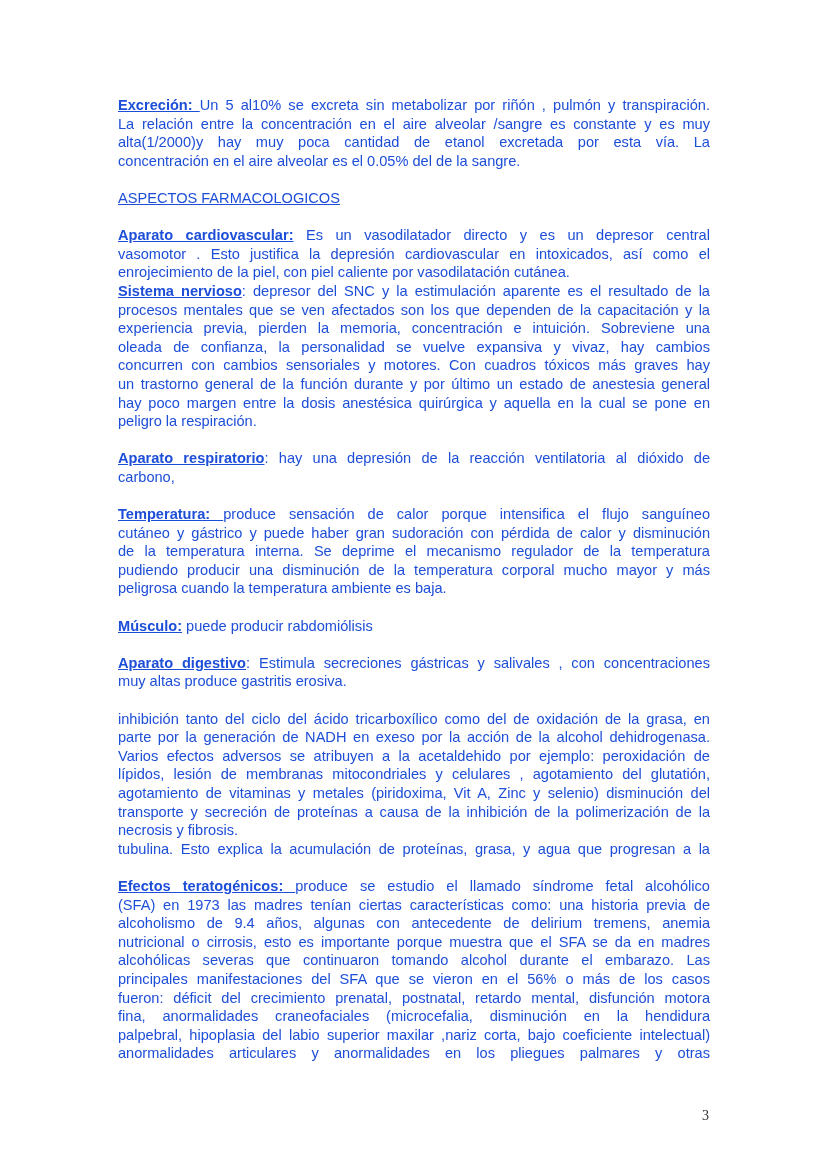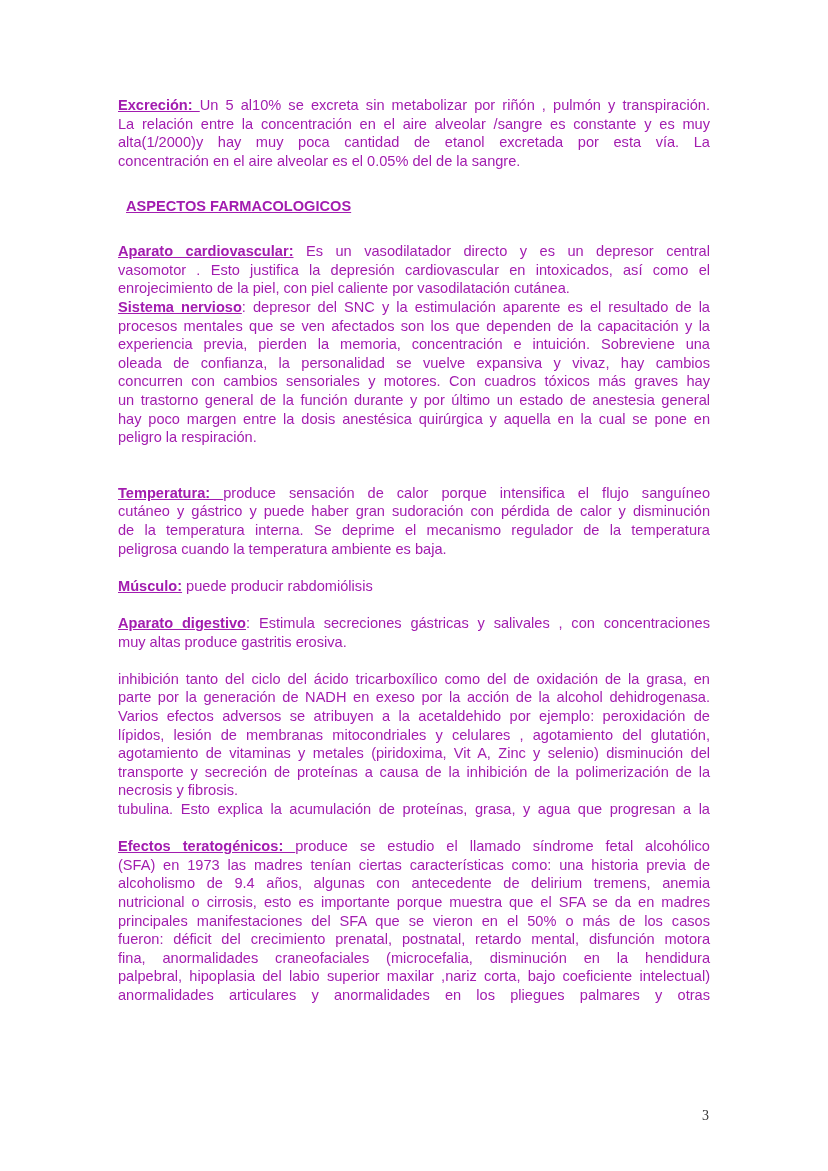--- a/index.html
+++ b/index.html
@@ -1,25 +1,25 @@
 <!DOCTYPE html>
 <html><head>
 <meta charset="utf-8">
 <style>
   html, body { margin: 0; padding: 0; background: #ffffff; }
   body { width: 828px; height: 1171px; position: relative; overflow: hidden; }
   .page {
     position: absolute; left: 118px; top: 96px; width: 592px;
     font-family: "Liberation Sans", sans-serif;
-    font-size: 14.6px; line-height: 18.6px; color: #a21caf;
+    font-size: 14.6px; line-height: 18.6px; color: #1d4ed8;
   }
   .para { margin: 0; text-align: justify; text-align-last: left; }
   .gap { height: 18.6px; }
   .lbl { font-weight: bold; text-decoration: underline; }
-  .heading { font-weight: bold; text-decoration: underline; margin: 8px; }
+  .heading { font-weight: normal; text-decoration: underline; margin: 0; }
   .pagenum {
     position: absolute; left: 702px; top: 1108px;
     font-family: "Liberation Serif", serif; font-size: 14px; color: #333;
   }
   .line { display: block; text-align: justify; text-align-last: justify; white-space: normal; }
   .line.last { text-align-last: left; }
 </style>
 </head>
 <body>
 
@@ -47,26 +47,31 @@
     <span class="line">procesos mentales que se ven afectados son los que dependen de la capacitación y la</span>
     <span class="line">experiencia previa,  pierden la memoria, concentración e intuición. Sobreviene una</span>
     <span class="line">oleada de confianza, la personalidad se vuelve expansiva y vivaz, hay cambios</span>
     <span class="line">concurren con cambios sensoriales y motores. Con cuadros tóxicos más graves hay</span>
     <span class="line">un trastorno general de la función durante y por último un estado de anestesia general</span>
     <span class="line">hay poco margen entre la dosis anestésica quirúrgica  y  aquella en la cual se pone en</span>
     <span class="line last">peligro la respiración.</span>
   </div>
   <div class="gap"></div>
 
+  <div class="para">
+    <span class="line"><span class="lbl">Aparato   respiratorio</span><span>: hay una depresión de la reacción ventilatoria al dióxido de</span></span>
+    <span class="line last">carbono,</span>
+  </div>
   <div class="gap"></div>
 
   <div class="para">
     <span class="line"><span class="lbl">Temperatura: </span><span>produce sensación de calor porque intensifica el flujo sanguíneo</span></span>
     <span class="line">cutáneo y gástrico y puede haber gran sudoración con pérdida de calor y disminución</span>
     <span class="line">de la temperatura interna. Se deprime el mecanismo regulador de la temperatura</span>
+    <span class="line">pudiendo producir una disminución de la temperatura corporal mucho mayor y más</span>
     <span class="line last">peligrosa cuando la temperatura ambiente es baja.</span>
   </div>
   <div class="gap"></div>
 
   <div class="para">
     <span class="line last"><span class="lbl">Músculo:</span><span> puede producir  rabdomiólisis</span></span>
   </div>
   <div class="gap"></div>
 
   <div class="para">
@@ -85,21 +90,22 @@
     <span class="line last">necrosis y fibrosis.</span>
     <span class="line">tubulina. Esto explica la acumulación de proteínas, grasa, y agua que progresan a la</span>
   </div>
   <div class="gap"></div>
 
   <div class="para">
     <span class="line"><span class="lbl">Efectos teratogénicos: </span><span> produce se estudio el llamado síndrome fetal alcohólico</span></span>
     <span class="line">(SFA) en 1973 las madres tenían ciertas características como: una historia previa de</span>
     <span class="line">alcoholismo de 9.4 años, algunas con antecedente de delirium tremens, anemia</span>
     <span class="line">nutricional o cirrosis, esto es importante porque muestra que el SFA se da en madres</span>
-    <span class="line">principales manifestaciones del SFA que se vieron en  el 50% o más de los casos</span>
+    <span class="line">alcohólicas severas que continuaron tomando alcohol  durante el embarazo. Las</span>
+    <span class="line">principales manifestaciones del SFA que se vieron en  el 56% o más de los casos</span>
     <span class="line">fueron:  déficit del crecimiento prenatal, postnatal, retardo mental, disfunción motora</span>
     <span class="line">fina, anormalidades craneofaciales (microcefalia, disminución en la hendidura</span>
     <span class="line">palpebral, hipoplasia del labio superior maxilar ,nariz corta, bajo coeficiente intelectual)</span>
     <span class="line">anormalidades articulares   y anormalidades en los pliegues palmares y otras</span>
   </div>
 </div>
 
 <div class="pagenum">3</div>
 
 </body></html>

